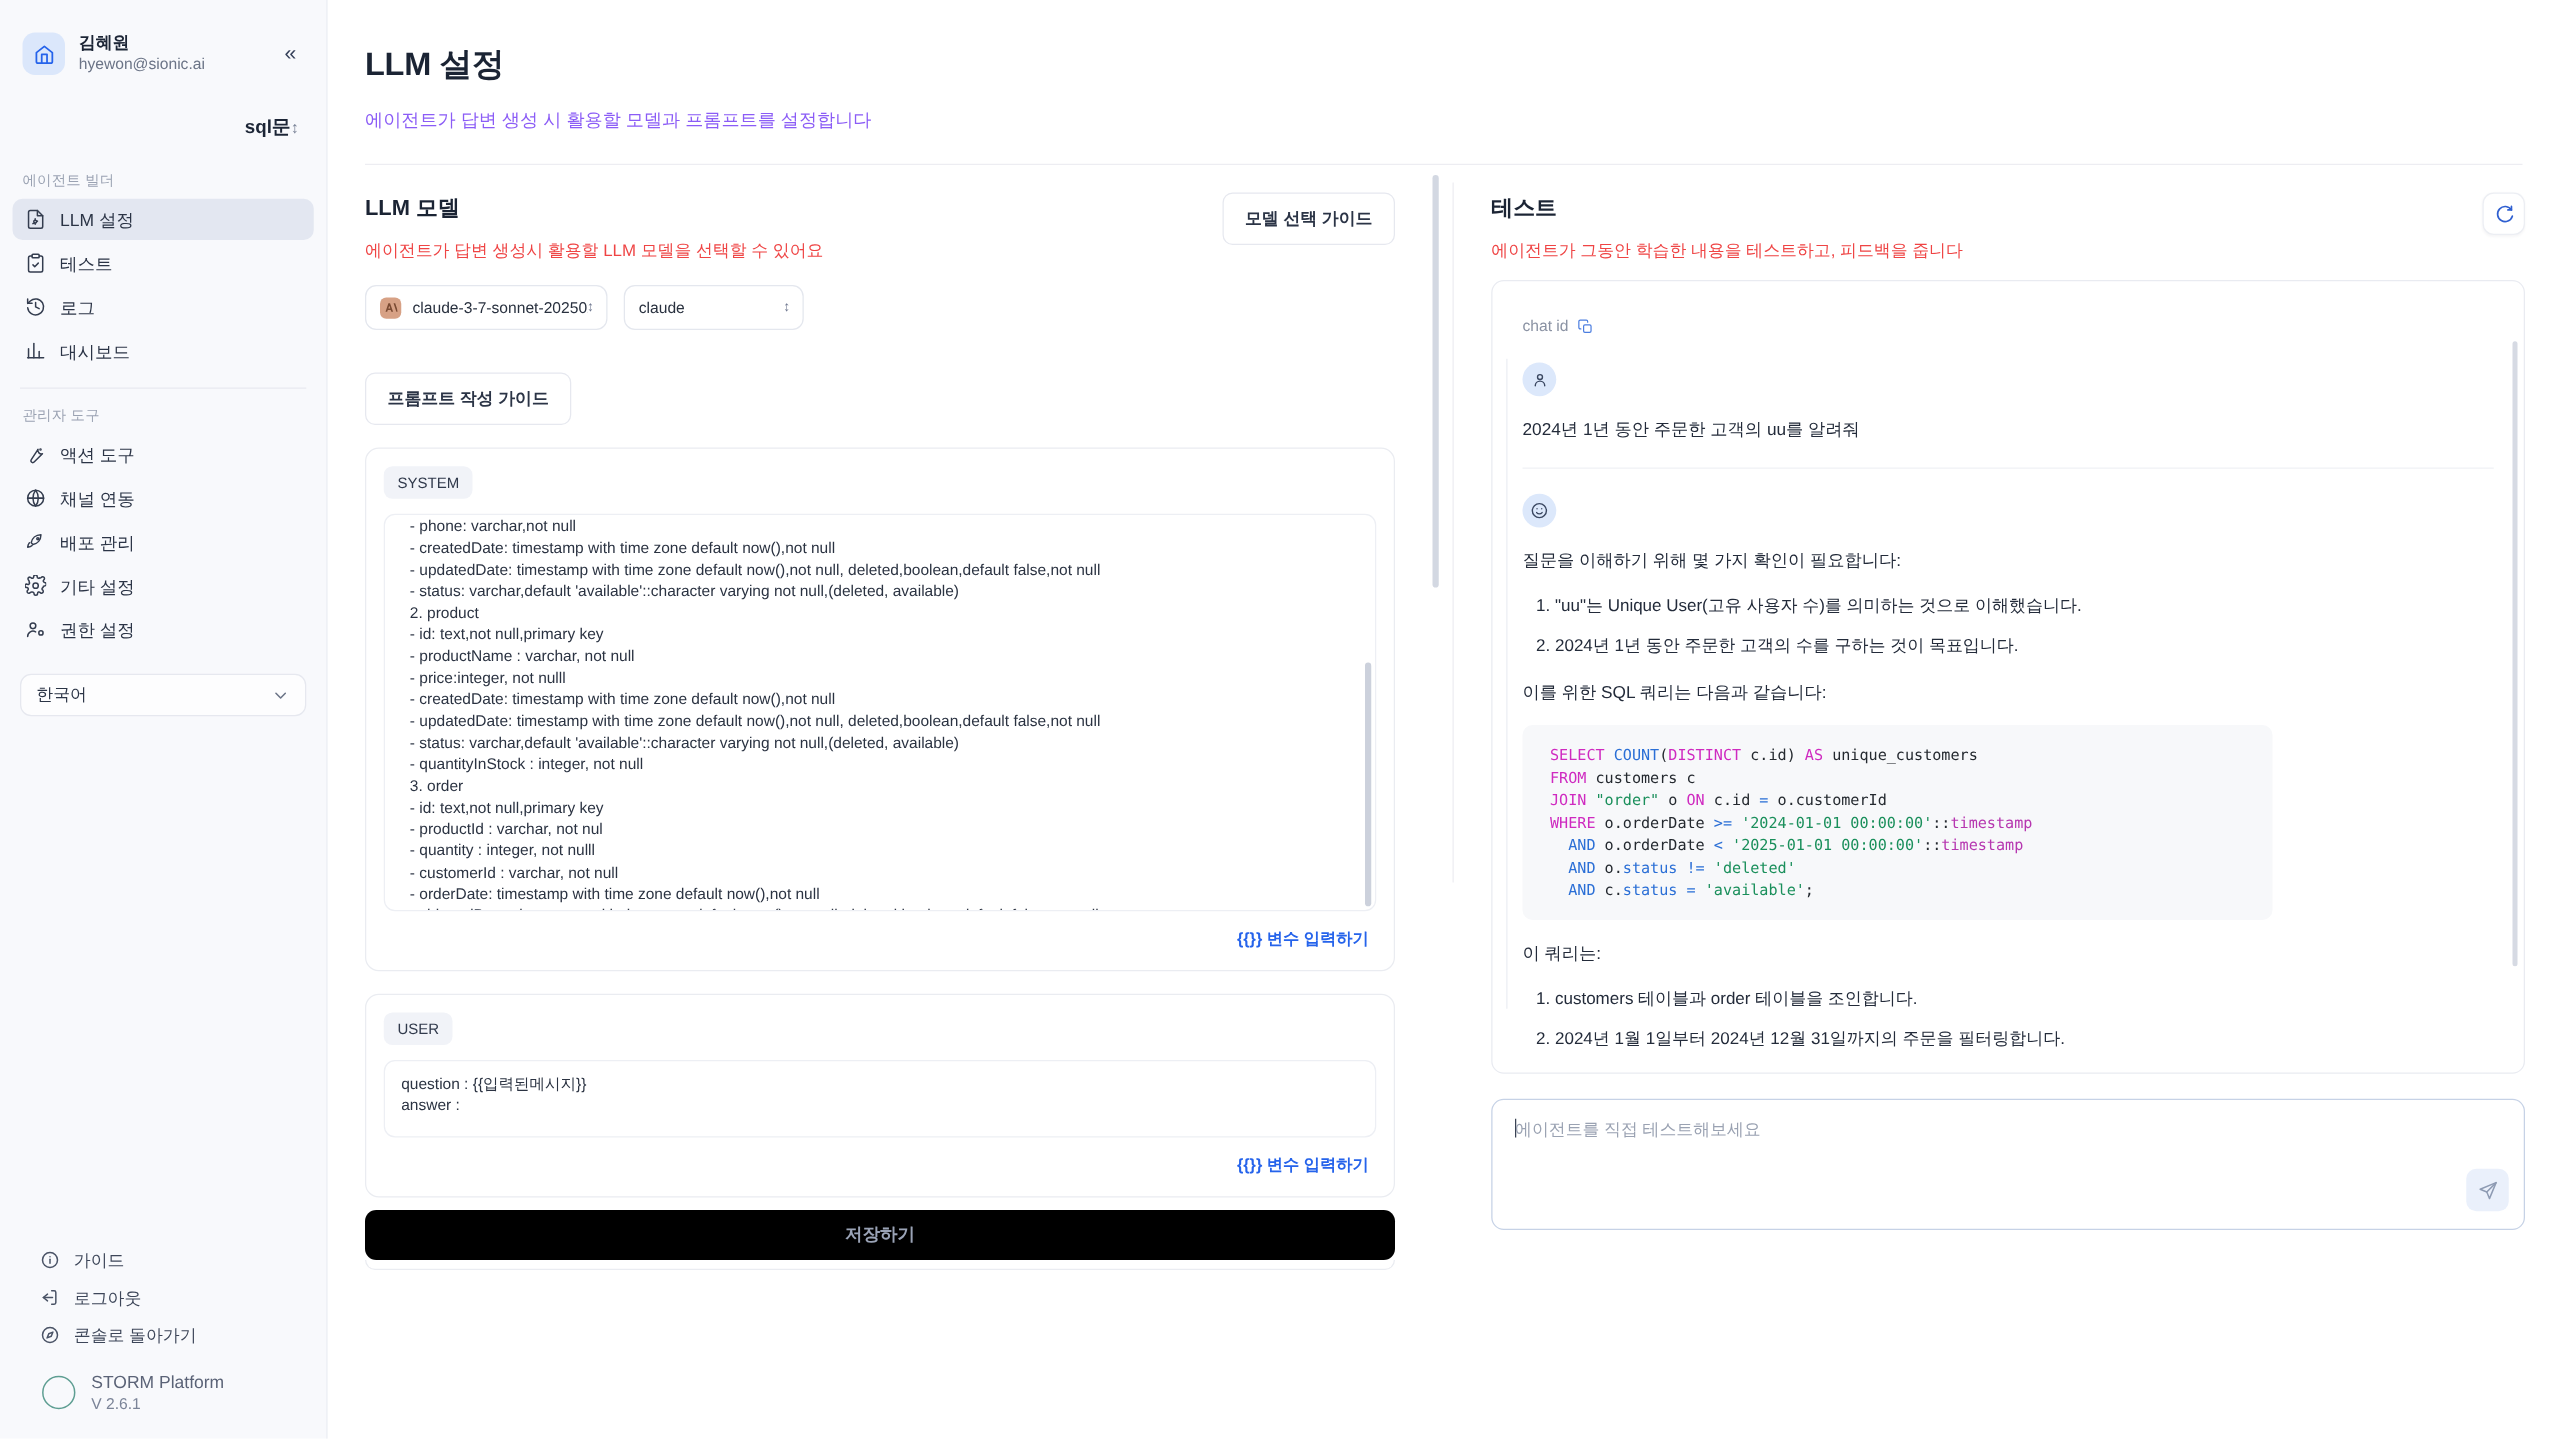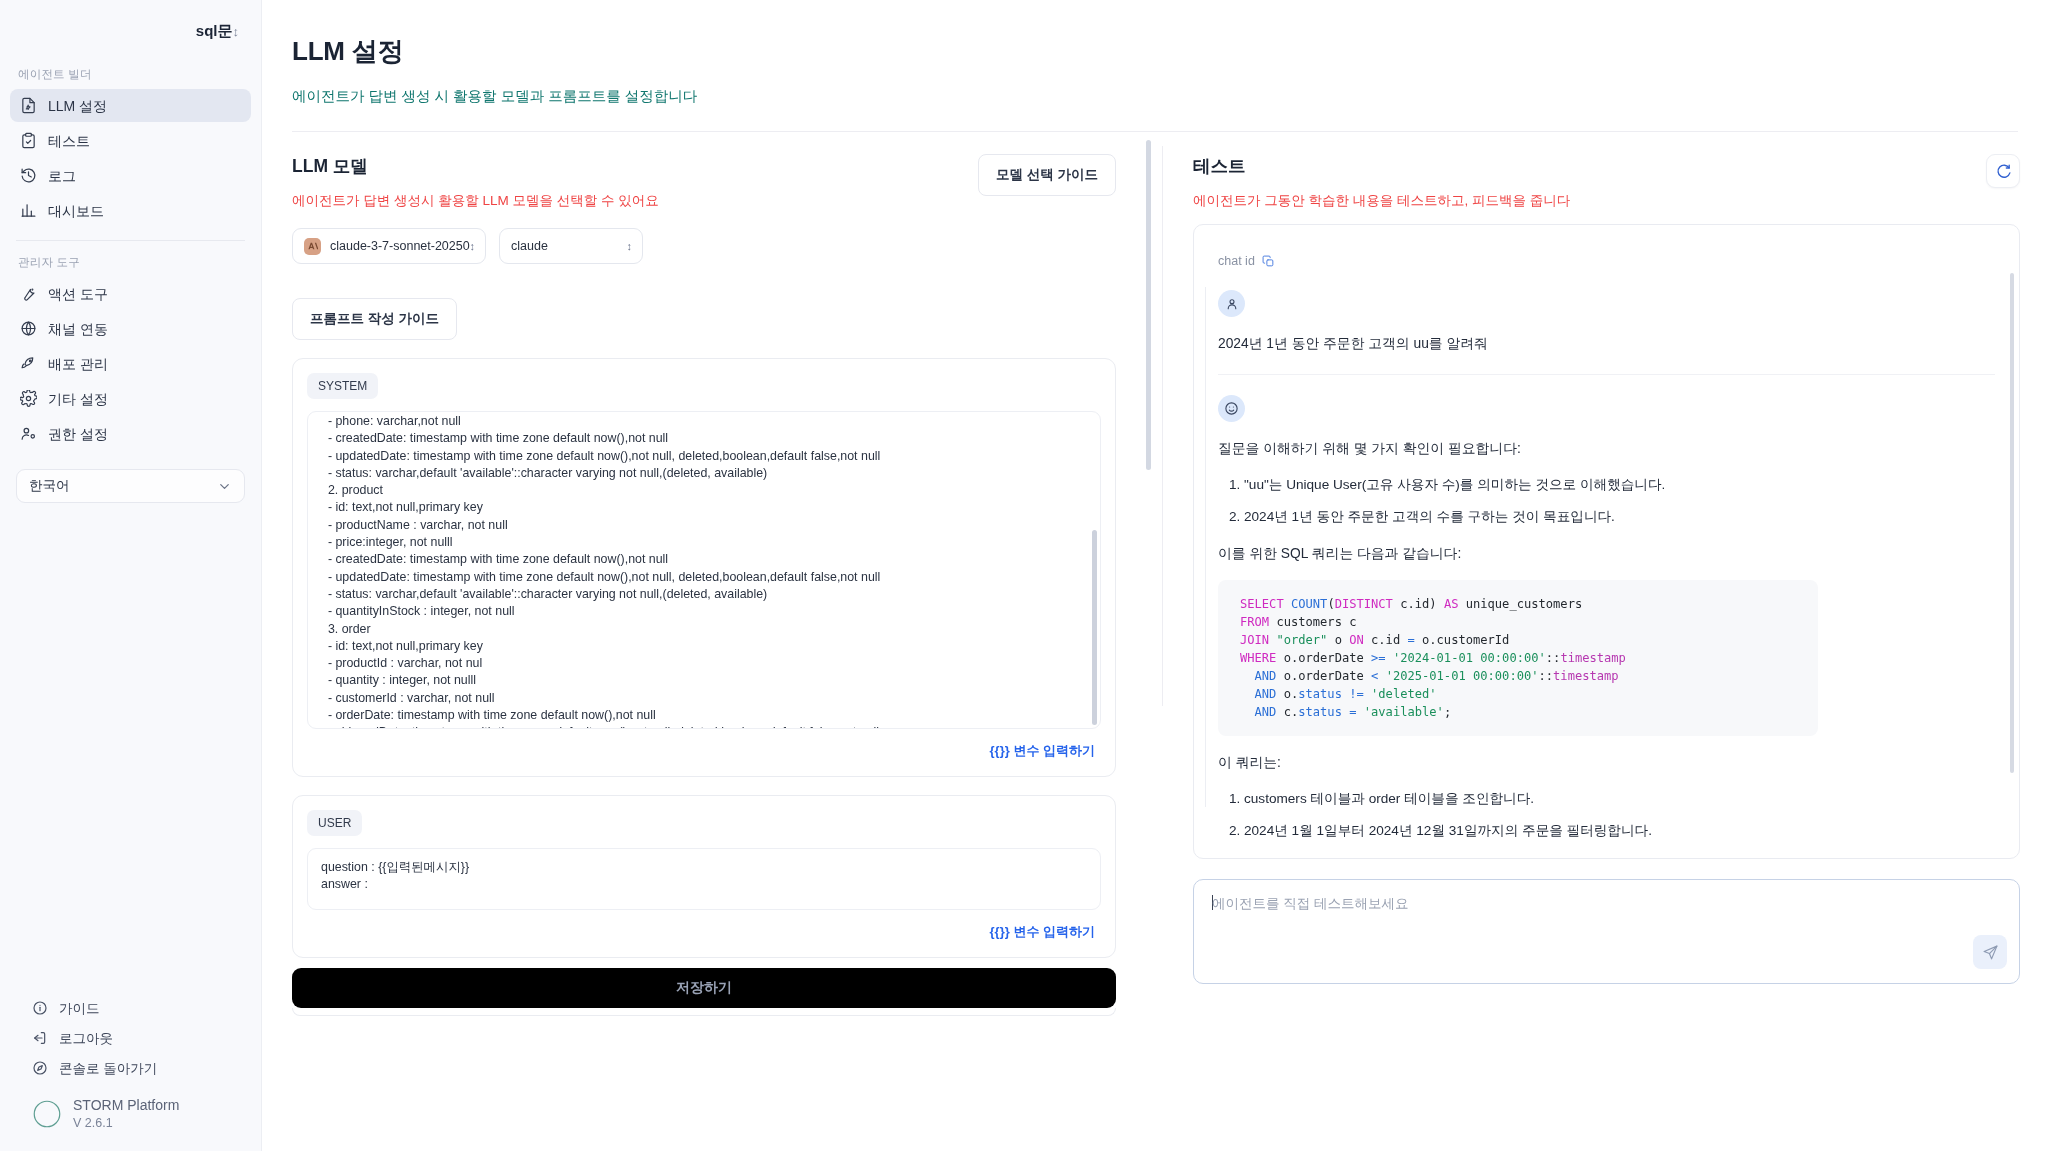--- a/index.html
+++ b/index.html
@@ -65,21 +65,21 @@
     font-size: 13.5px; color: #3d4659; cursor: pointer; line-height: 1;
   }
   .sb-brand { display: flex; align-items: center; gap: 11px; padding: 14px 20px 0 20px; }
   .sb-brand-txt-1 { font-size: 14px; color: #5b6377; line-height: 1.25; }
   .sb-brand-txt-2 { font-size: 12.5px; color: #7b8498; line-height: 1.3; }
 
   
   .main { flex: 1; height: 1151px; position: relative; overflow: hidden; padding: 0 0 0 0; }
   .page-head { padding: 34px 40px 0 30px; }
   .page-title { font-size: 26px; font-weight: 700; color: #1b2434; letter-spacing: -.2px; }
-  .page-sub { font-size: 14.5px; color: #0f766e; margin-top: 18px; }
+  .page-sub { font-size: 14.5px; color: #8b5cf6; margin-top: 18px; }
   .head-rule { height: 1px; background: #ededf2; margin: 25px 30px 0 30px; }
 
   .cols { display: flex; height: calc(1151px - 145px); }
   .col-left { width: 900px; flex: 0 0 900px; padding: 0 0 0 30px; position: relative; }
   .col-div { width: 1px; background: #ededf2; margin: 0 0 0 0; height: 560px; margin-top: 14px; }
   .col-right { flex: 1; padding: 0 28px 0 30px; position: relative; }
 
   .sec-head { display: flex; align-items: flex-start; justify-content: space-between; padding-top: 22px; }
   .sec-title { font-size: 17.5px; font-weight: 700; color: #1b2434; }
   .sec-sub { font-size: 13.5px; color: #ef4444; margin-top: 14px; }
@@ -208,20 +208,33 @@
     justify-content: center; cursor: pointer;
   }
 </style>
 </head>
 <body>
 
 <div class="app">
 
   <aside class="sidebar">
 
+    <div class="sb-user">
+      <div class="sb-avatar">
+        <svg width="17" height="17" viewBox="0 0 24 24" fill="none" stroke="#2563eb" stroke-width="2" stroke-linecap="round" stroke-linejoin="round">
+            <path d="M3 10l9-7 9 7v10a2 2 0 0 1-2 2H5a2 2 0 0 1-2-2z"></path>
+            <path d="M9 22V12h6v10"></path>
+          </svg>
+      </div>
+      <div class="sb-user-text">
+        <div class="sb-name">김혜원</div>
+        <div class="sb-mail">hyewon@sionic.ai</div>
+      </div>
+      <div class="sb-collapse">«</div>
+    </div>
 
     <div class="sb-project">
       <span class="sb-project-name">sql문</span>
       <span class="sb-chev">↕</span>
     </div>
 
     <div class="sb-section-label">에이전트 빌더</div>
 
     <div class="sb-item active">
       <svg width="17" height="17" viewBox="0 0 24 24" fill="none" stroke="#343d4f" stroke-width="1.7" stroke-linecap="round" stroke-linejoin="round">

